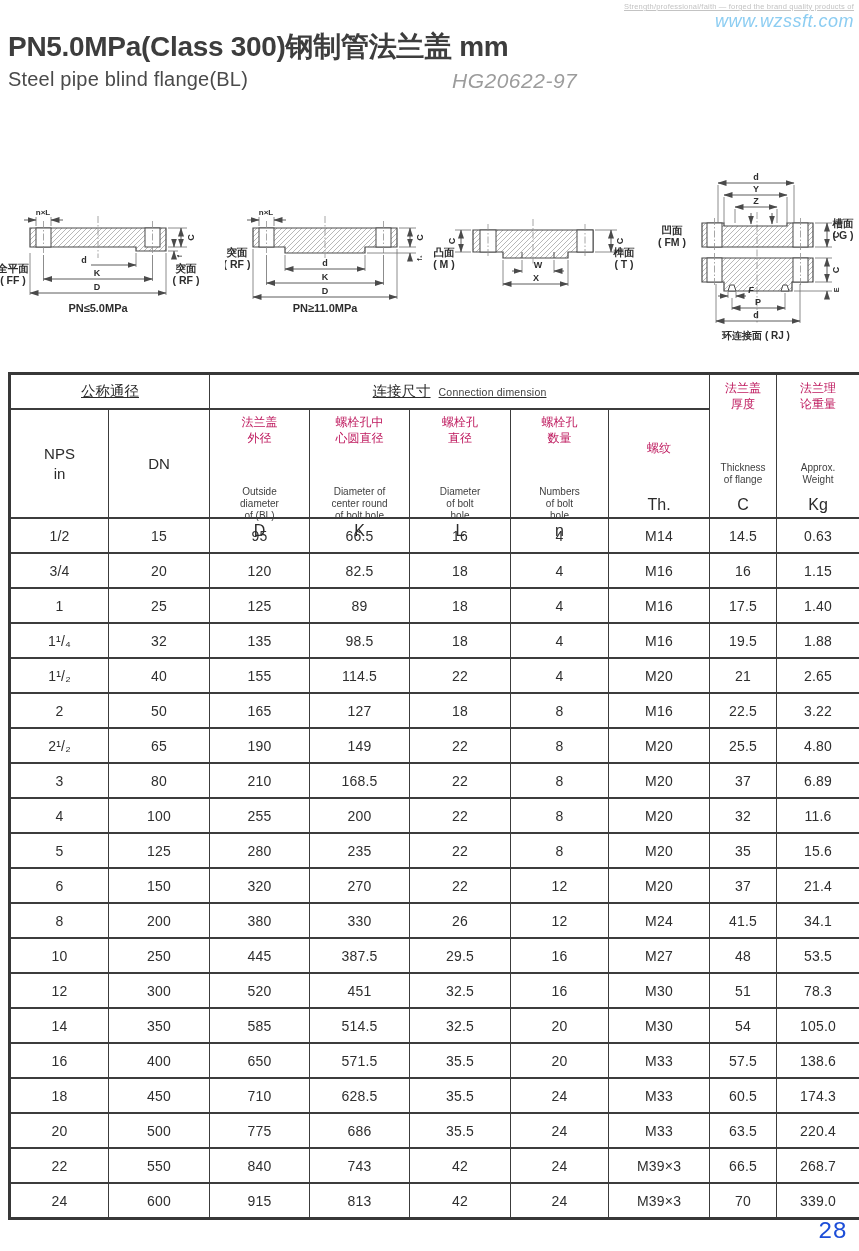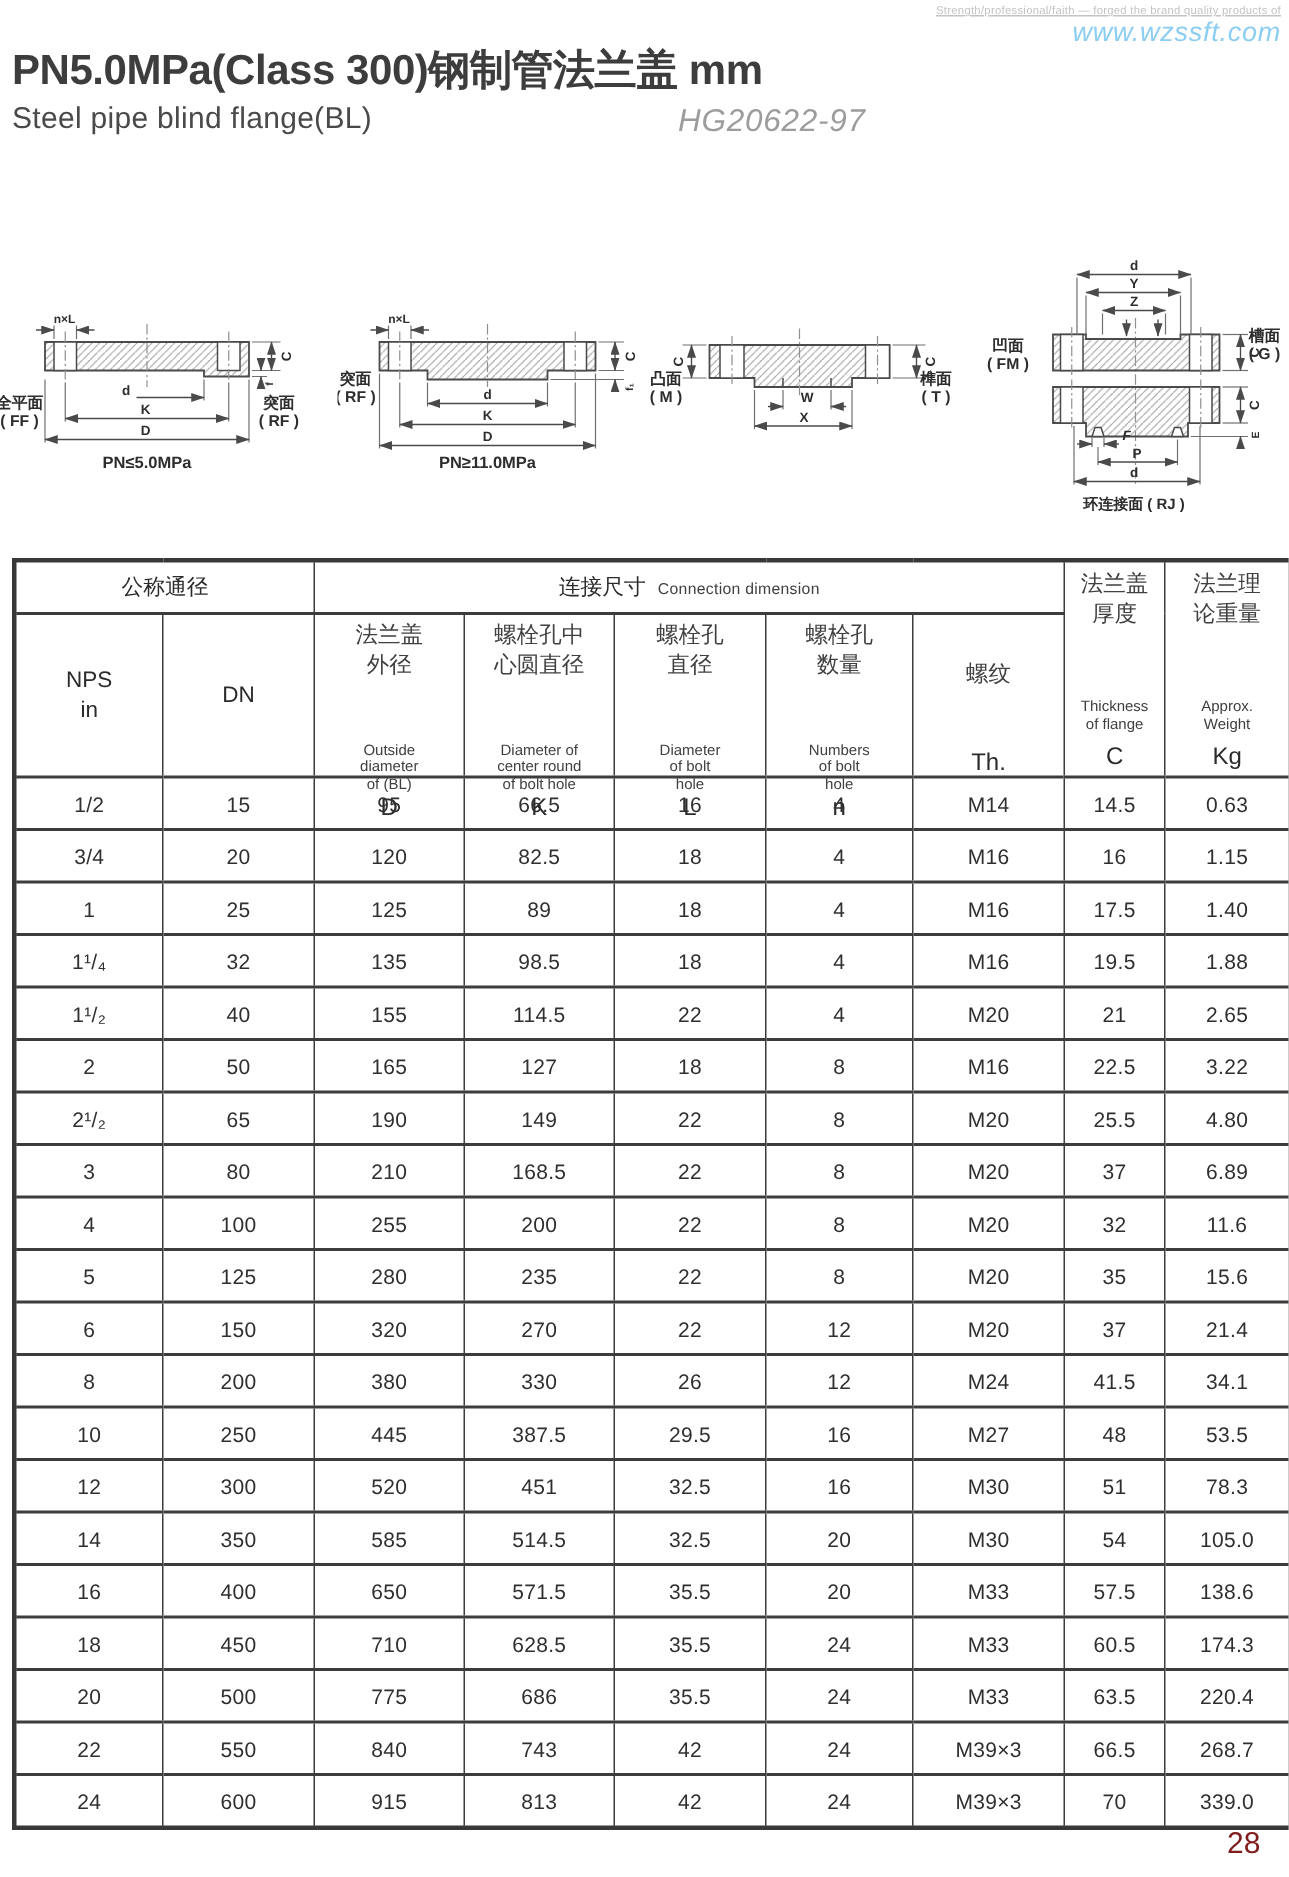--- a/index.html
+++ b/index.html
@@ -7,46 +7,46 @@
     width:859px;height:1251px;position:relative;background:#ffffff;
     font-family:"Liberation Sans","DejaVu Sans",sans-serif;color:#333;overflow:hidden;
   }
   .abs{position:absolute;}
   
   #tagline{top:2px;right:5px;font-size:7.5px;color:#c3c3c3;letter-spacing:.2px;text-decoration:underline;}
   #website{top:11px;right:5px;font-size:18px;font-style:italic;color:#8ccdf2;letter-spacing:.5px;text-align:center;}
   #page-title{top:28px;left:8px;font-size:28px;color:#3d3d3d;font-weight:700;letter-spacing:-.3px;white-space:nowrap;}
   #page-subtitle{top:68px;left:8px;font-size:20px;color:#4a4a4a;letter-spacing:.2px;}
   #standard-no{top:69px;left:452px;font-size:21px;font-style:italic;font-weight:normal;color:#9c9c9c;letter-spacing:.5px;}
-  #page-number{top:1218px;left:818px;font-size:20px;color:#7f1d1d;}
+  #page-number{top:1218px;left:818px;font-size:24px;color:#1d4ed8;font-family:Liberation Mono, monospace;}
   
   svg text{font-family:"Liberation Sans","DejaVu Sans",sans-serif;fill:#2d2d2d;}
   svg .dim{font-size:9px;font-weight:bold;}
   svg .dimS{font-size:7px;font-weight:bold;}
   svg .cjk{font-size:10.5px;font-weight:bold;}
   svg .cap{font-size:11px;font-weight:bold;}
   svg .nxl{font-size:8px;font-weight:bold;}
   svg line,svg path.geo{stroke:#4a4a4a;}
   svg .ext{stroke:#6f6f6f;stroke-width:.8;}
   svg .dimline{stroke:#4a4a4a;stroke-width:.9;}
   svg .cl{stroke:#8f8f8f;stroke-width:.8;stroke-dasharray:7 2 1.5 2;}
   
   #spec-table{position:absolute;left:8px;top:372px;width:851px;border-collapse:collapse;table-layout:fixed;}
   #spec-table th,#spec-table td{
     border:1.5px solid #3c3c3c;border-top-width:2px;border-bottom-width:2px;
     padding:0;text-align:center;vertical-align:middle;font-weight:normal;
   }
   #spec-table{border:3px solid #383838;}
   #spec-table td{font-size:14px;color:#2f2f2f;height:33px;letter-spacing:.2px;}
   .preline{white-space:pre-line;}
-  .hTop{height:33px;font-size:14.5px;color:#2b2b2b;}
+  .hTop{height:33px;font-size:14.5px;color:#2b2b2b;text-decoration:underline;}
   .hTop .en{font-size:10.5px;color:#3f3f3f;margin-left:8px;letter-spacing:.2px;}
   .hcell{display:flex;flex-direction:column;justify-content:space-between;align-items:center;height:100px;padding:4px 0 3px 0;}
   .hcell2{display:flex;flex-direction:column;justify-content:space-between;align-items:center;height:134px;padding:5px 0 3px 0;}
-  .cn{font-size:15px;color:#404040;line-height:1.35;}
+  .cn{font-size:12px;color:#be185d;line-height:1.35;}
   .en{font-size:10px;color:#3f3f3f;line-height:1.18;margin-top:40px;}
   .sym{font-size:16px;color:#2b2b2b;}
   .npsdn{font-size:15px;color:#2b2b2b;line-height:1.3;}
   th.th-thread .cn{margin-top:26px;}
 </style>
 </head>
 <body>
 
 <div class="abs" id="tagline">Strength/professional/faith — forged the brand quality products of</div>
 <div class="abs" id="website">www.wzssft.com</div>

